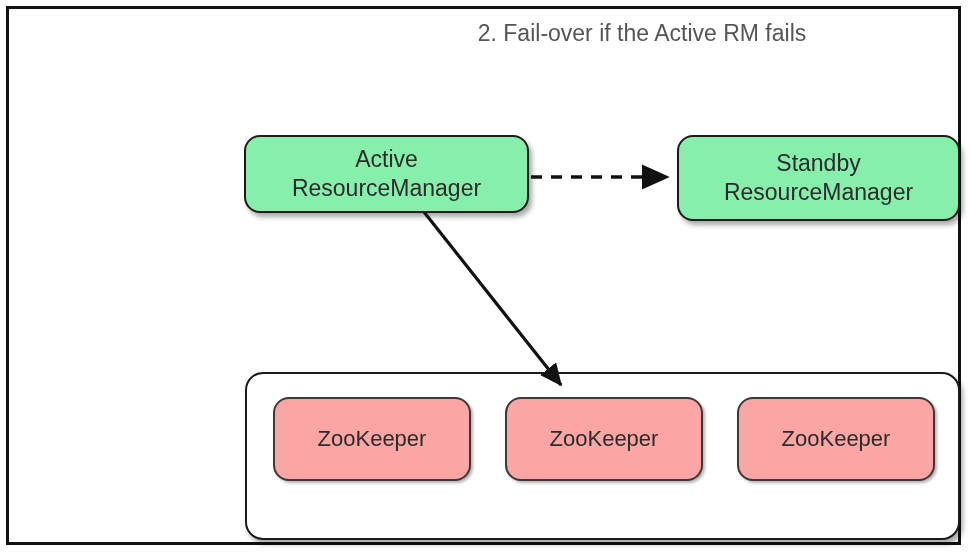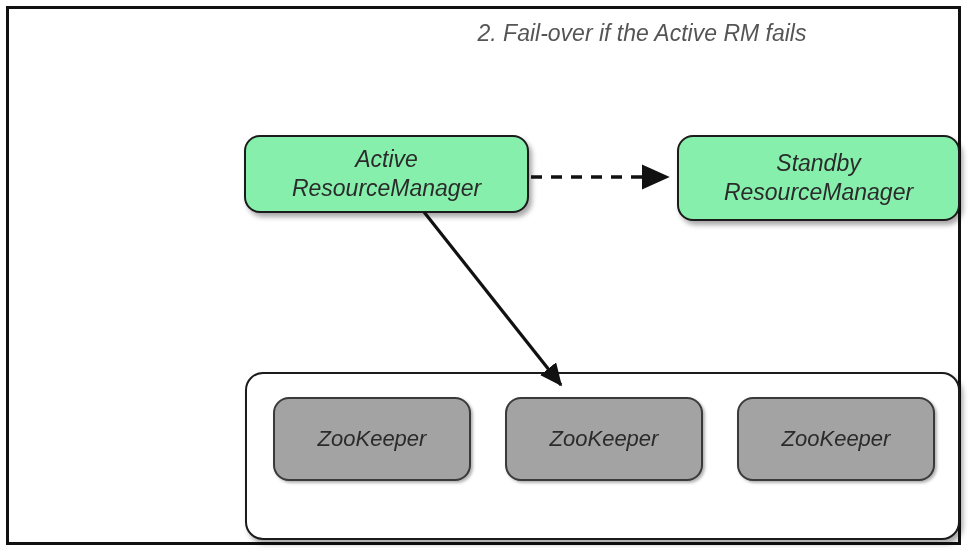--- a/index.html
+++ b/index.html
@@ -7,21 +7,20 @@
     padding: 0;
     background: #ffffff;
   }
   #canvas {
     position: relative;
     width: 971px;
     height: 558px;
     background: #ffffff;
     font-family: "Liberation Sans", sans-serif;
     overflow: hidden;
-    font-style: italic;
   }
   
   #frame {
     position: absolute;
     left: 6px;
     top: 6px;
     width: 955px;
     height: 539px;
     border: 3px solid #111111;
     box-sizing: border-box;
@@ -95,21 +94,21 @@
     border: 2.5px solid #1b1b1b;
     border-radius: 18px;
     box-shadow: 3px 4px 5px rgba(0,0,0,0.34);
   }
   .zk-node {
     position: absolute;
     top: 23px;
     width: 198px;
     height: 84px;
     box-sizing: border-box;
-    background: #a3a3a3;
+    background: #fca5a5;
     border: 2.5px solid #3a3a3a;
     border-radius: 16px;
     display: flex;
     align-items: center;
     justify-content: center;
     font-size: 22px;
     color: #2b2b2b;
     box-shadow: 2px 2px 3px rgba(0,0,0,0.30);
   }
   #zk-node-0 { left: 26px; }

